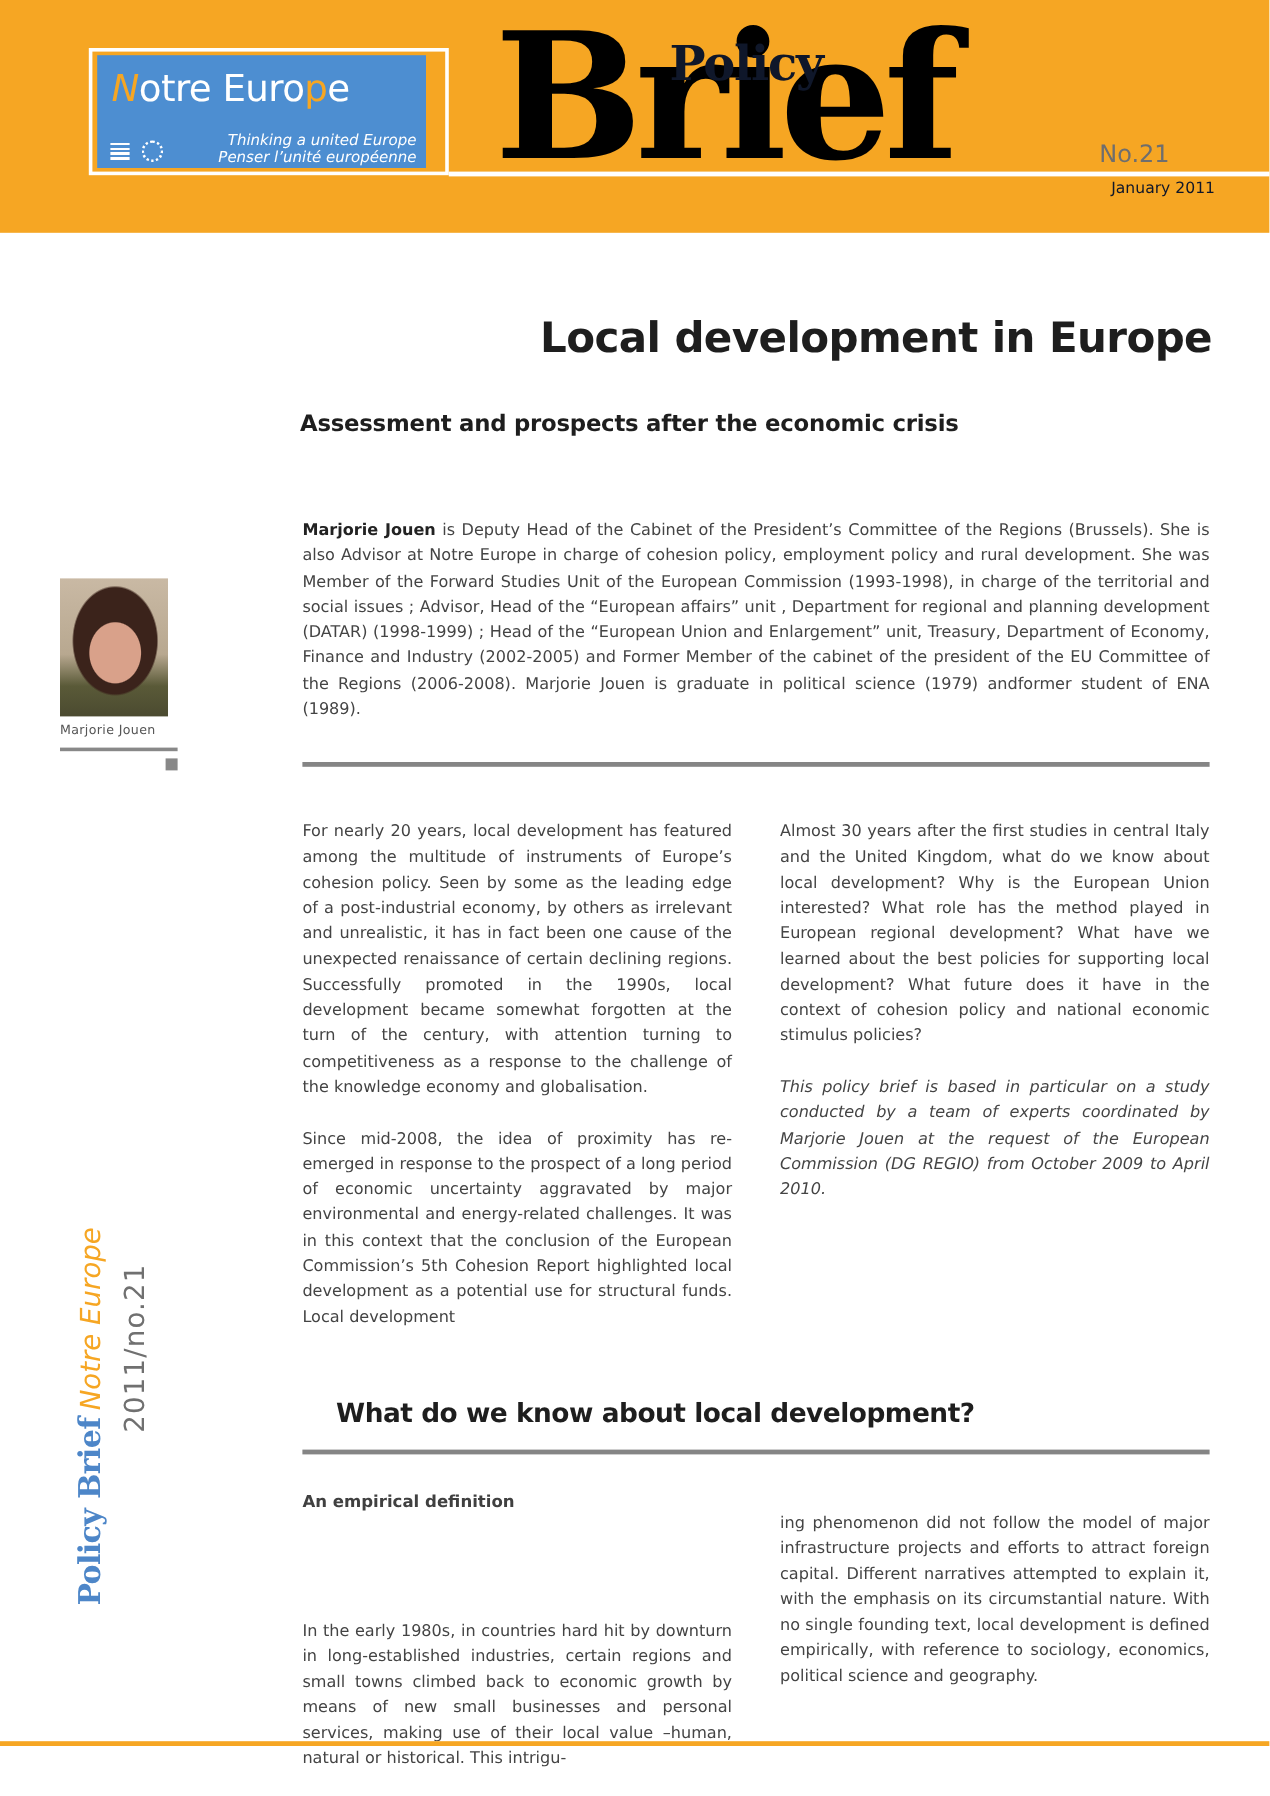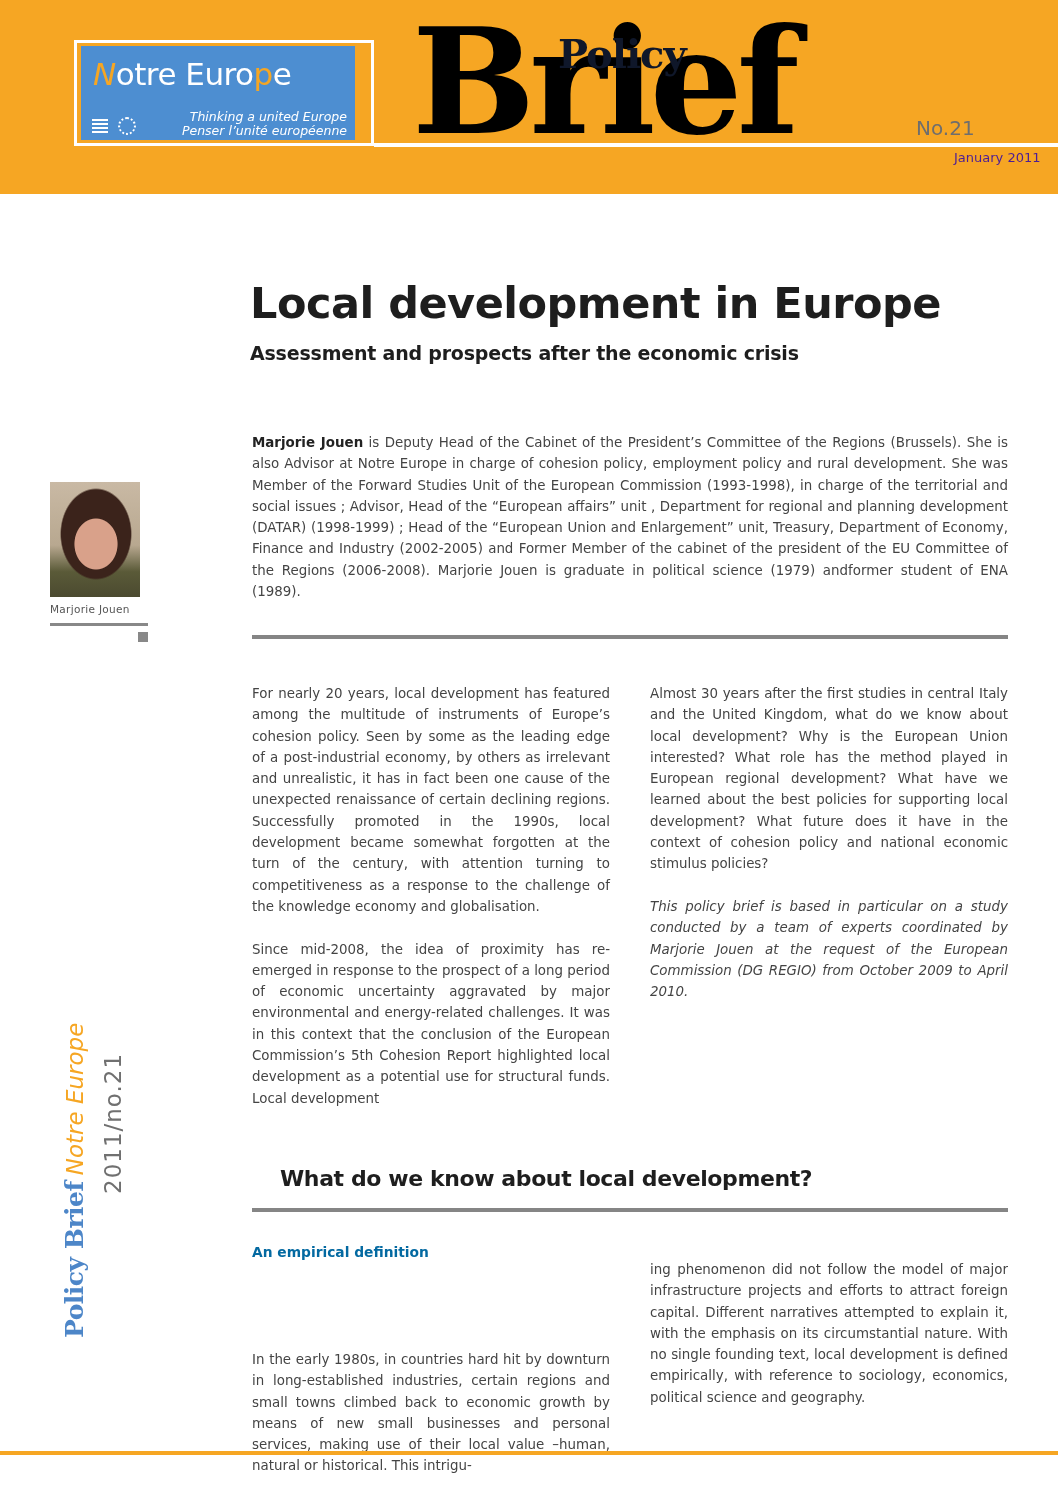--- a/index.html
+++ b/index.html
@@ -50,28 +50,28 @@
       font-size: 40px; color: #0f172a; letter-spacing: -1px;
     }
     .brief-underline {
       position: absolute; left: 374px; top: 143px; width: 684px; height: 4px; background: #ffffff;
     }
     .issue-no {
       position: absolute; left: 916px; top: 116px;
       font-family: "DejaVu Sans", sans-serif; font-weight: normal; font-size: 20px; color: #6e6e6e;
     }
     .issue-date {
-      position: absolute; left: 954px; top: 150px;
-      font-family: "DejaVu Sans", sans-serif; font-size: 13px; color: #4c1d95;
+      position: absolute; left: 926px; top: 150px;
+      font-family: "DejaVu Sans", sans-serif; font-size: 13px; color: #0f172a;
     }
 
     
     .title {
-      position: absolute; left: 250px; width: 760px; top: 278px; text-align: left;
-      font-family: "DejaVu Sans", sans-serif; font-weight: bold; font-size: 43px;
+      position: absolute; left: 250px; width: 760px; top: 262px; text-align: right;
+      font-family: "DejaVu Sans", sans-serif; font-weight: bold; font-size: 35px;
       color: #1e1e1e; letter-spacing: -0.5px;
     }
     .subtitle {
       position: absolute; left: 250px; width: 760px; top: 342px; text-align: left;
       font-family: "DejaVu Sans", sans-serif; font-weight: bold; font-size: 19px;
       color: #1e1e1e; letter-spacing: -0.2px;
     }
 
     
     .bio {
@@ -103,21 +103,21 @@
     .col p.it { font-style: italic; }
 
     .section-heading {
       position: absolute; left: 252px; top: 1166px;
       font-family: "DejaVu Sans", sans-serif; font-weight: bold; font-size: 22px; color: #1e1e1e;
       letter-spacing: -0.4px;
       margin-left: 28px;
     }
     .sub-heading {
       position: absolute; left: 252px; top: 1244px;
-      font-weight: bold; font-size: 13.8px; color: #0369a1;
+      font-weight: bold; font-size: 13.8px; color: #404040;
     }
 
     
     .side-label {
       position: absolute; left: 60px; top: 1338px;
       transform: rotate(-90deg); transform-origin: 0 0;
       white-space: nowrap; display: flex; align-items: baseline;
     }
     .side-pb {
       font-family: "DejaVu Serif", "Liberation Serif", serif; font-weight: bold;

